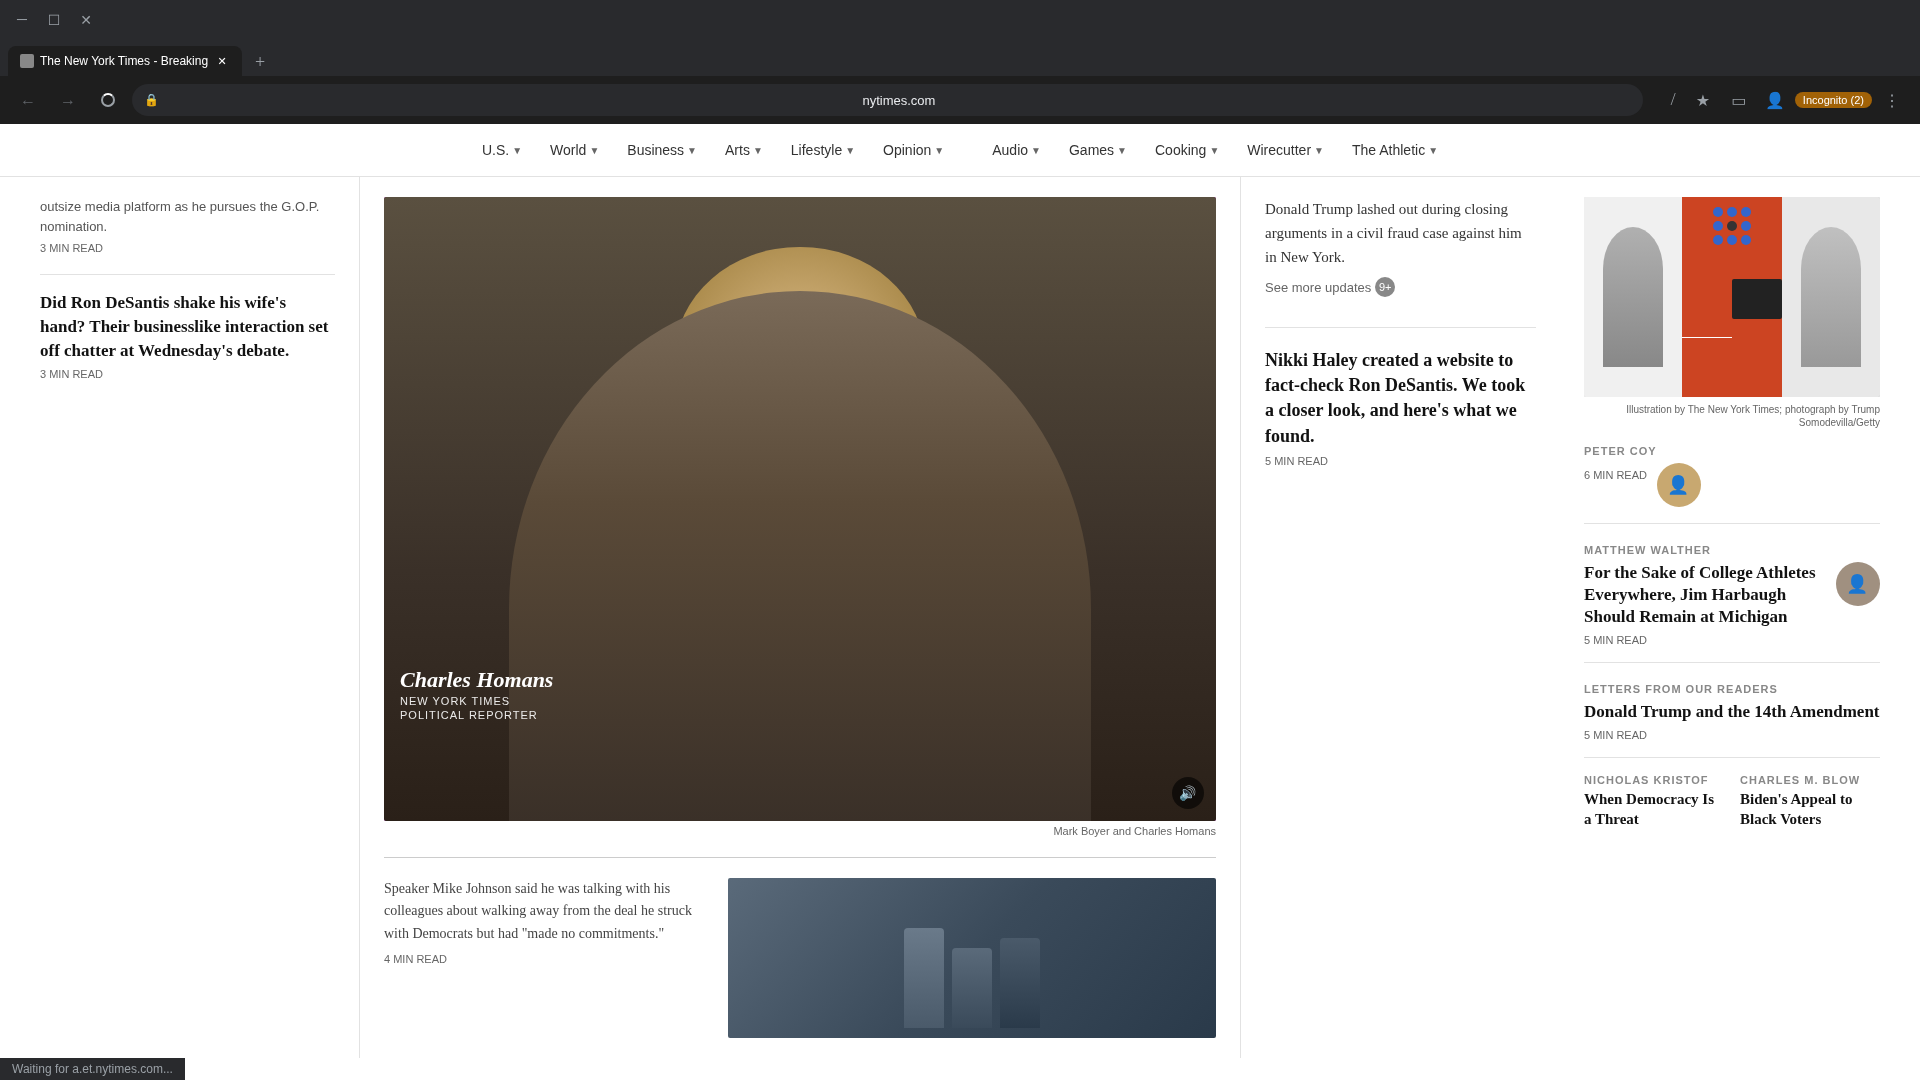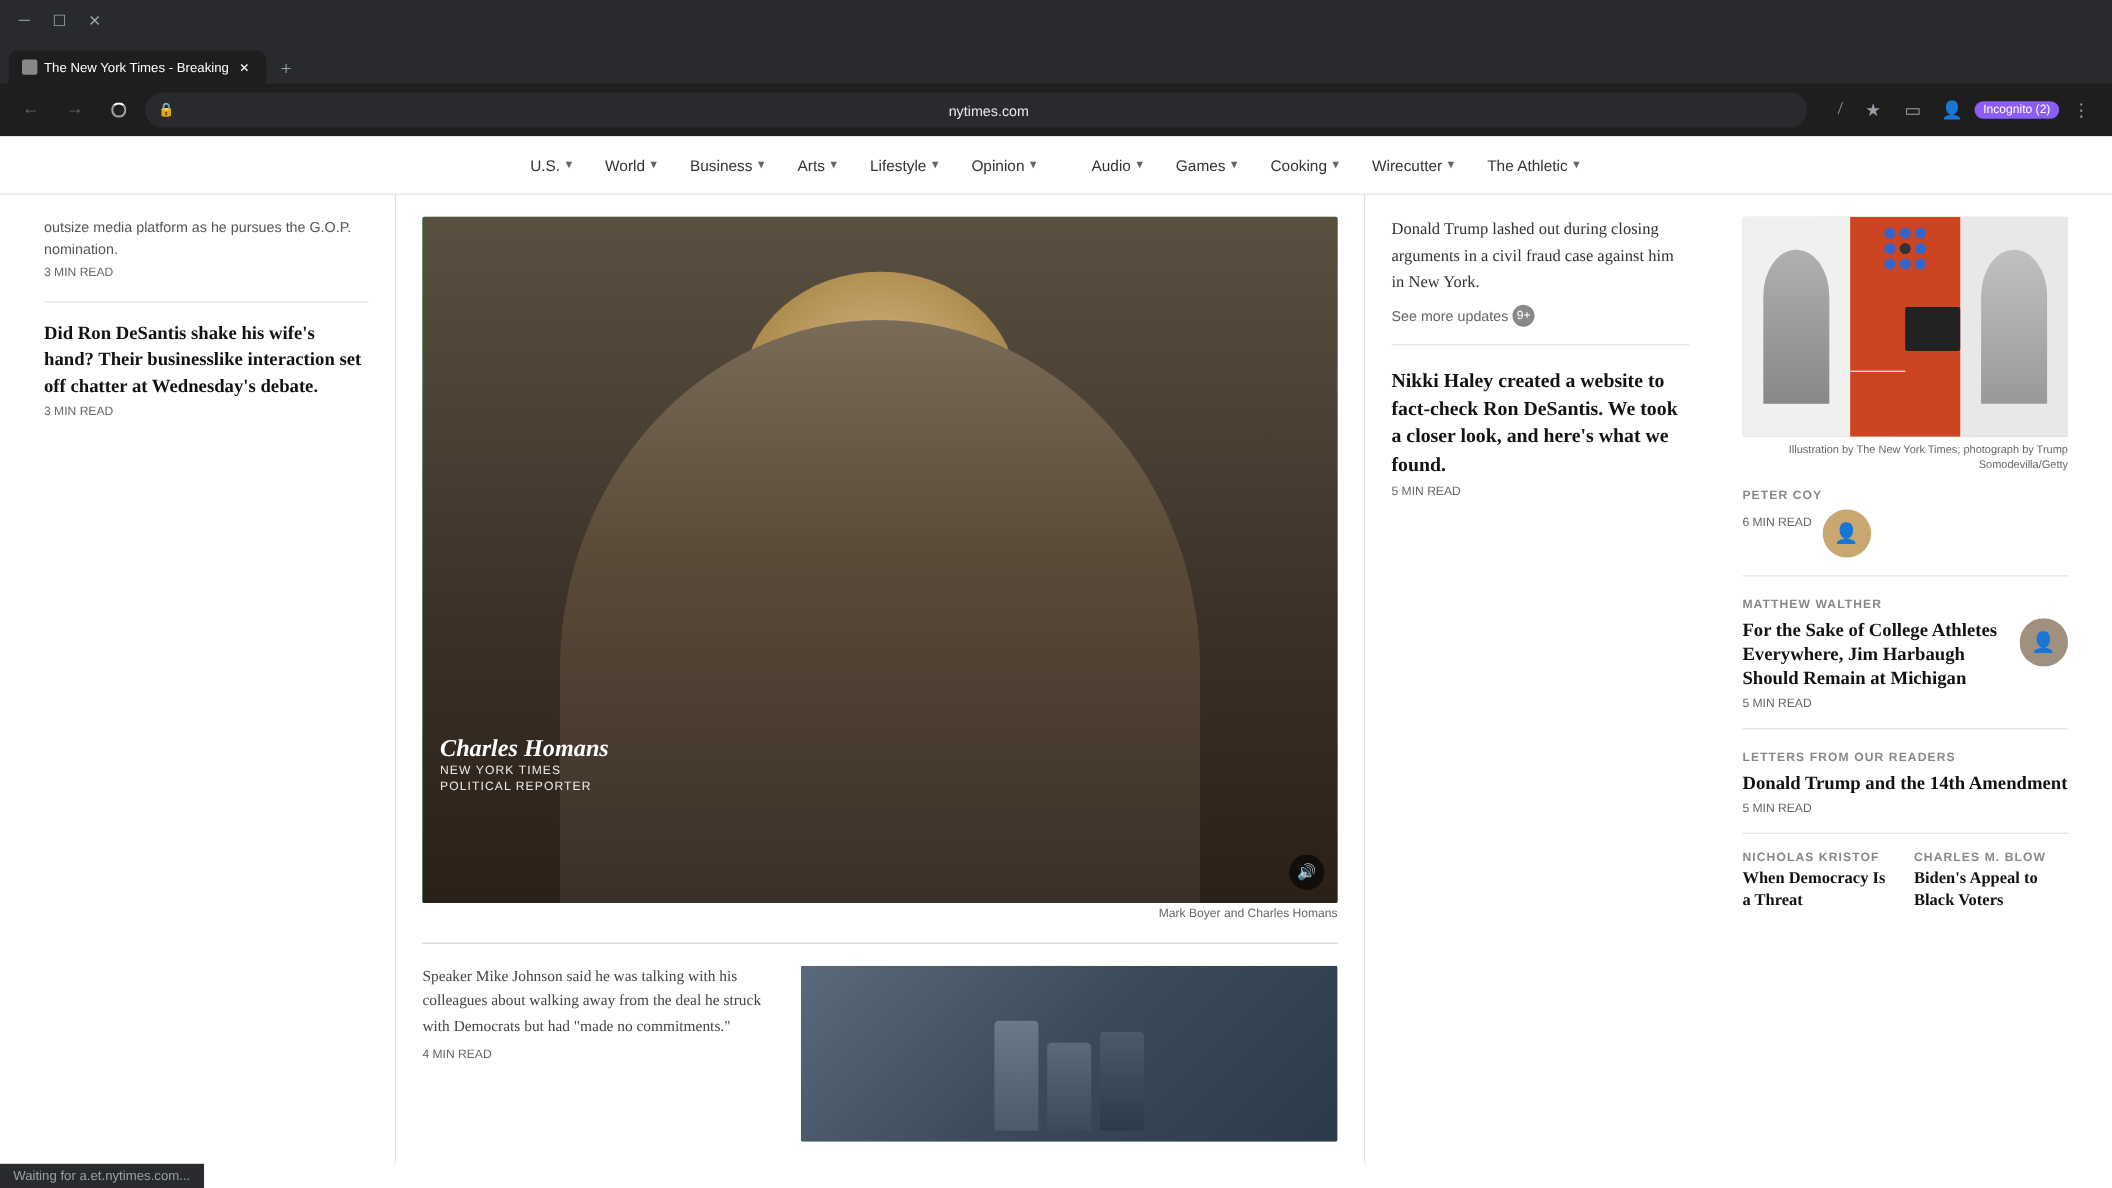--- a/index.html
+++ b/index.html
@@ -112,21 +112,21 @@
       font-size: 13px;
     }
     .address-bar .lock-icon { color: #9aa0a6; font-size: 12px; }
     .address-text { flex: 1; color: #e8eaed; text-align: center; }
     .toolbar-right {
       display: flex;
       align-items: center;
       gap: 4px;
     }
     .incognito-badge {
-      background: #8b5cf6;
+      background: #a16207;
       color: #fff;
       font-family: Arial, sans-serif;
       font-size: 11px;
       padding: 2px 8px;
       border-radius: 10px;
     }
     .win-btn {
       width: 28px;
       height: 28px;
       display: flex;
@@ -207,21 +207,21 @@
       border-top: 1px solid #e2e2e2;
       margin: 16px 0;
     }
 
     
     .center-column {
       padding: 20px 24px;
     }
     .video-container {
       position: relative;
-      background: #15803d;
+      background: #a21caf;
       width: 100%;
       aspect-ratio: 4/3;
       overflow: hidden;
       border-radius: 2px;
     }
     .video-person {
       width: 100%;
       height: 100%;
       background: linear-gradient(180deg, #5a5040 0%, #3a3028 60%, #2a2018 100%);
       position: relative;
@@ -344,21 +344,21 @@
     }
 
     
     .middle-right {
       padding: 20px 24px;
       border-left: 1px solid #e2e2e2;
     }
 
     .trump-article {
       margin-bottom: 20px;
-      padding-bottom: 16px;
+      padding-bottom: 30px;
       border-bottom: 1px solid #e2e2e2;
     }
     .trump-article-text {
       font-size: 15px;
       line-height: 1.6;
       color: #333;
       margin-bottom: 8px;
     }
     .update-badge {
       display: inline-flex;

